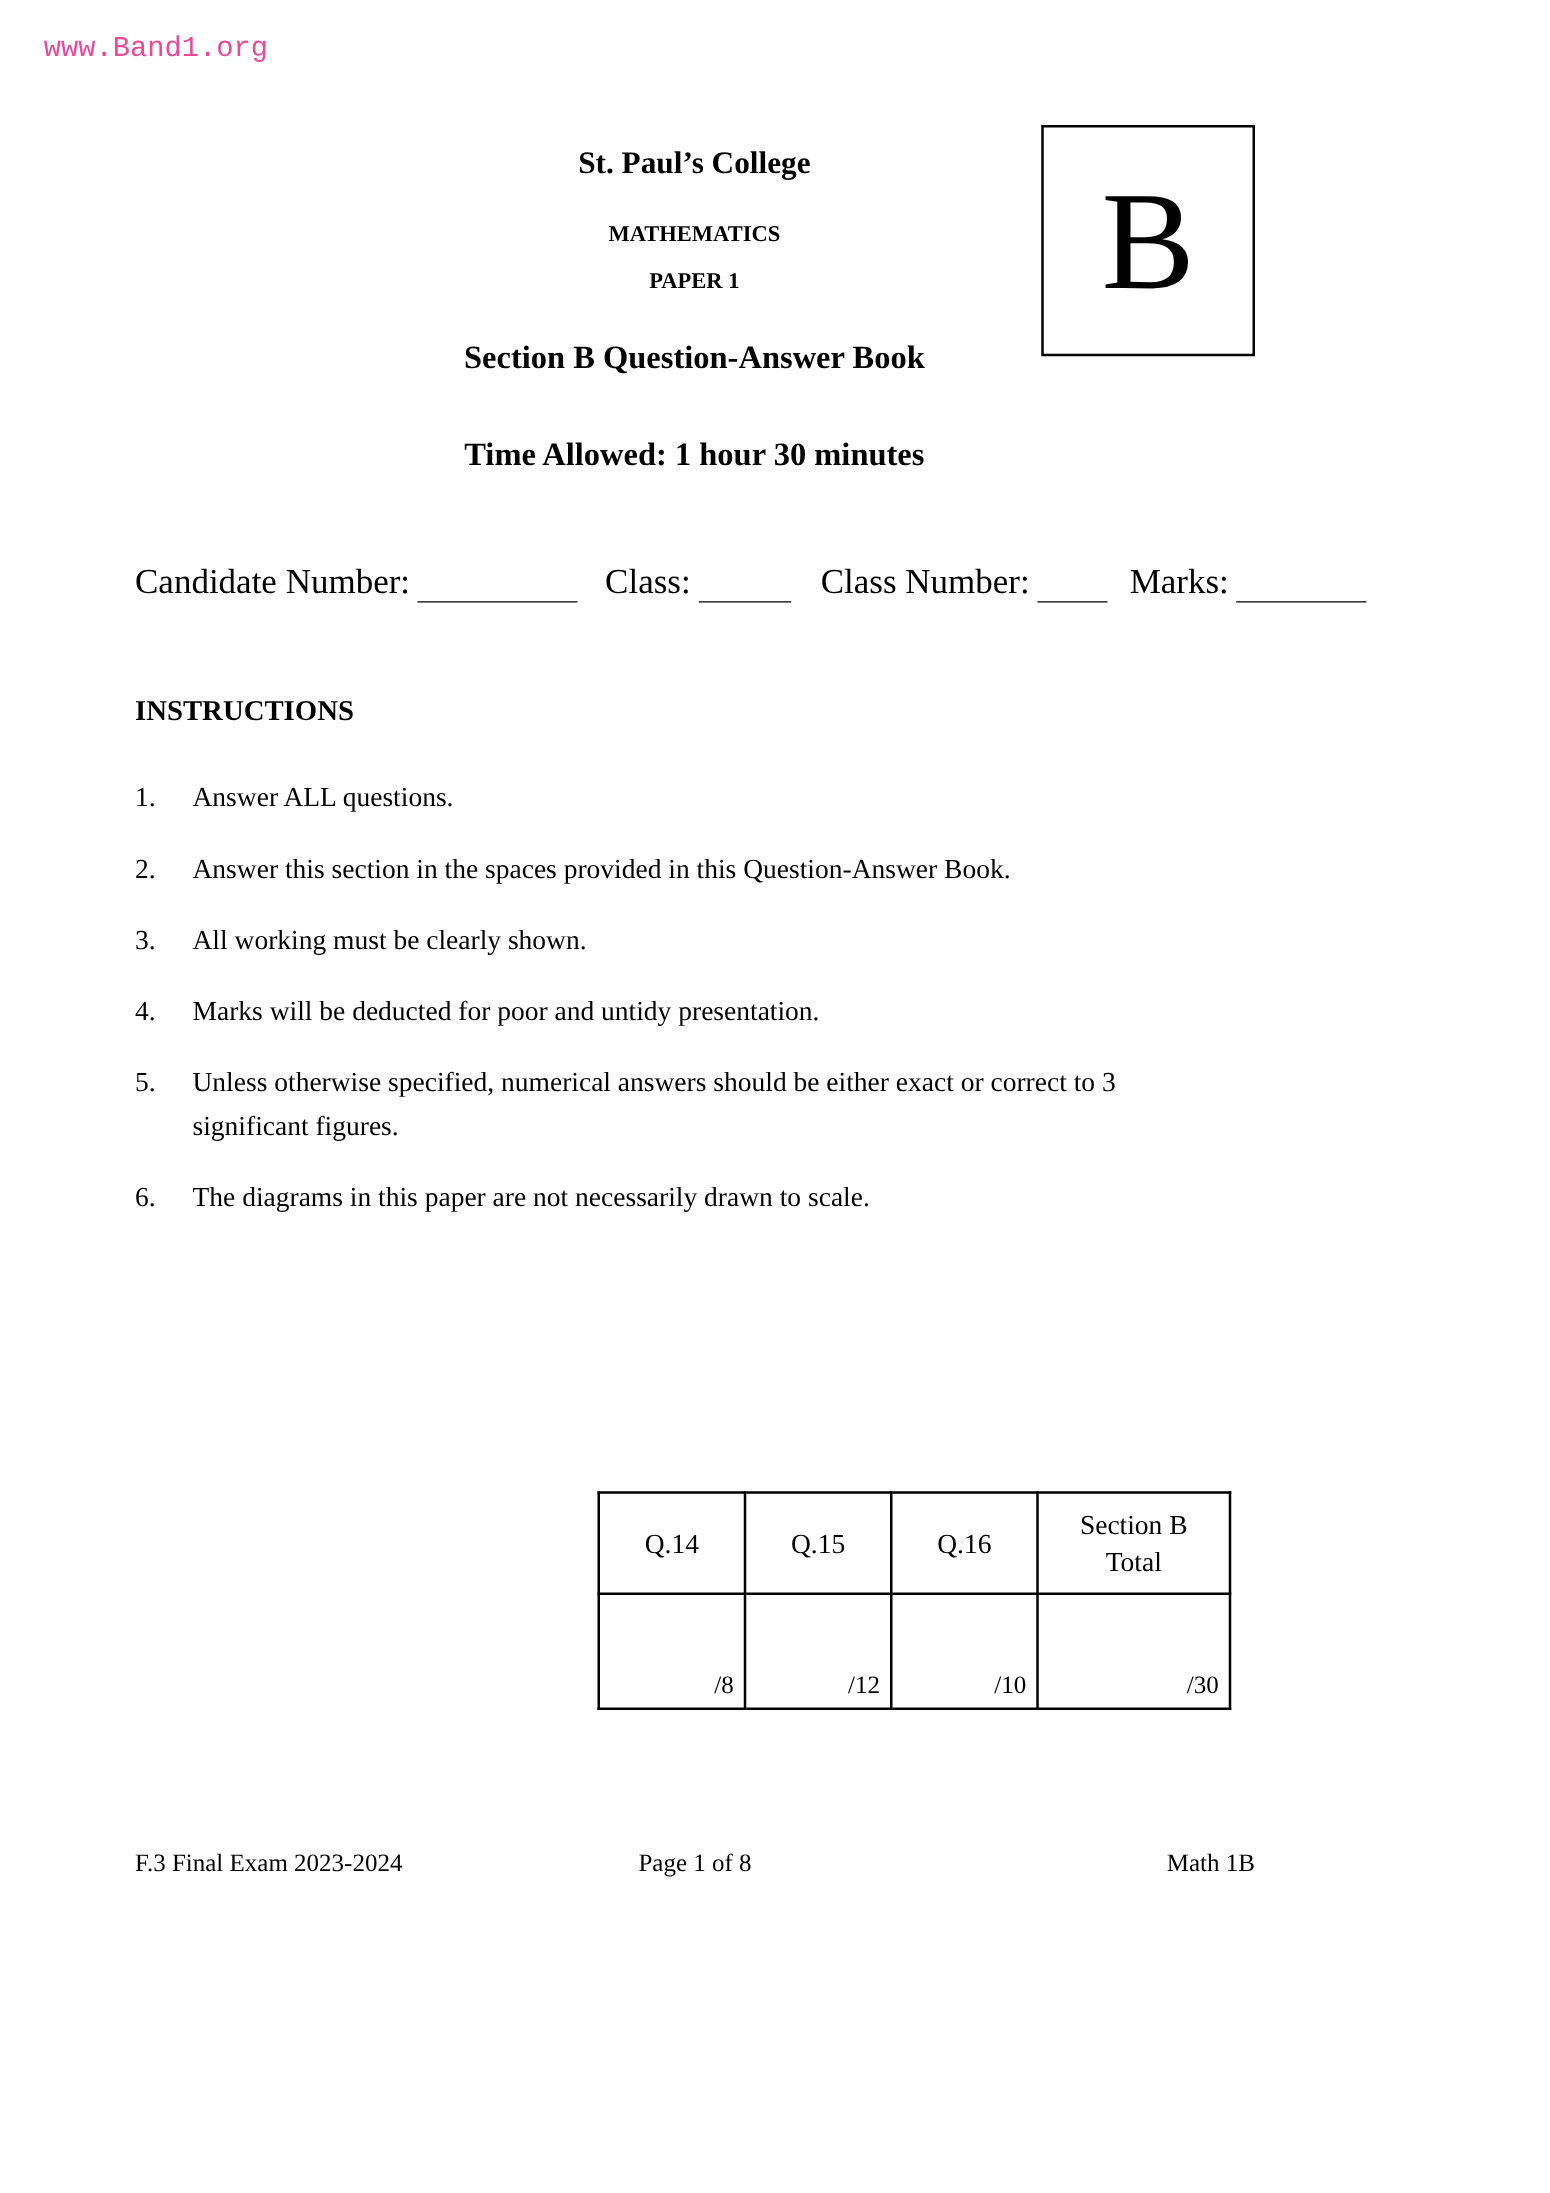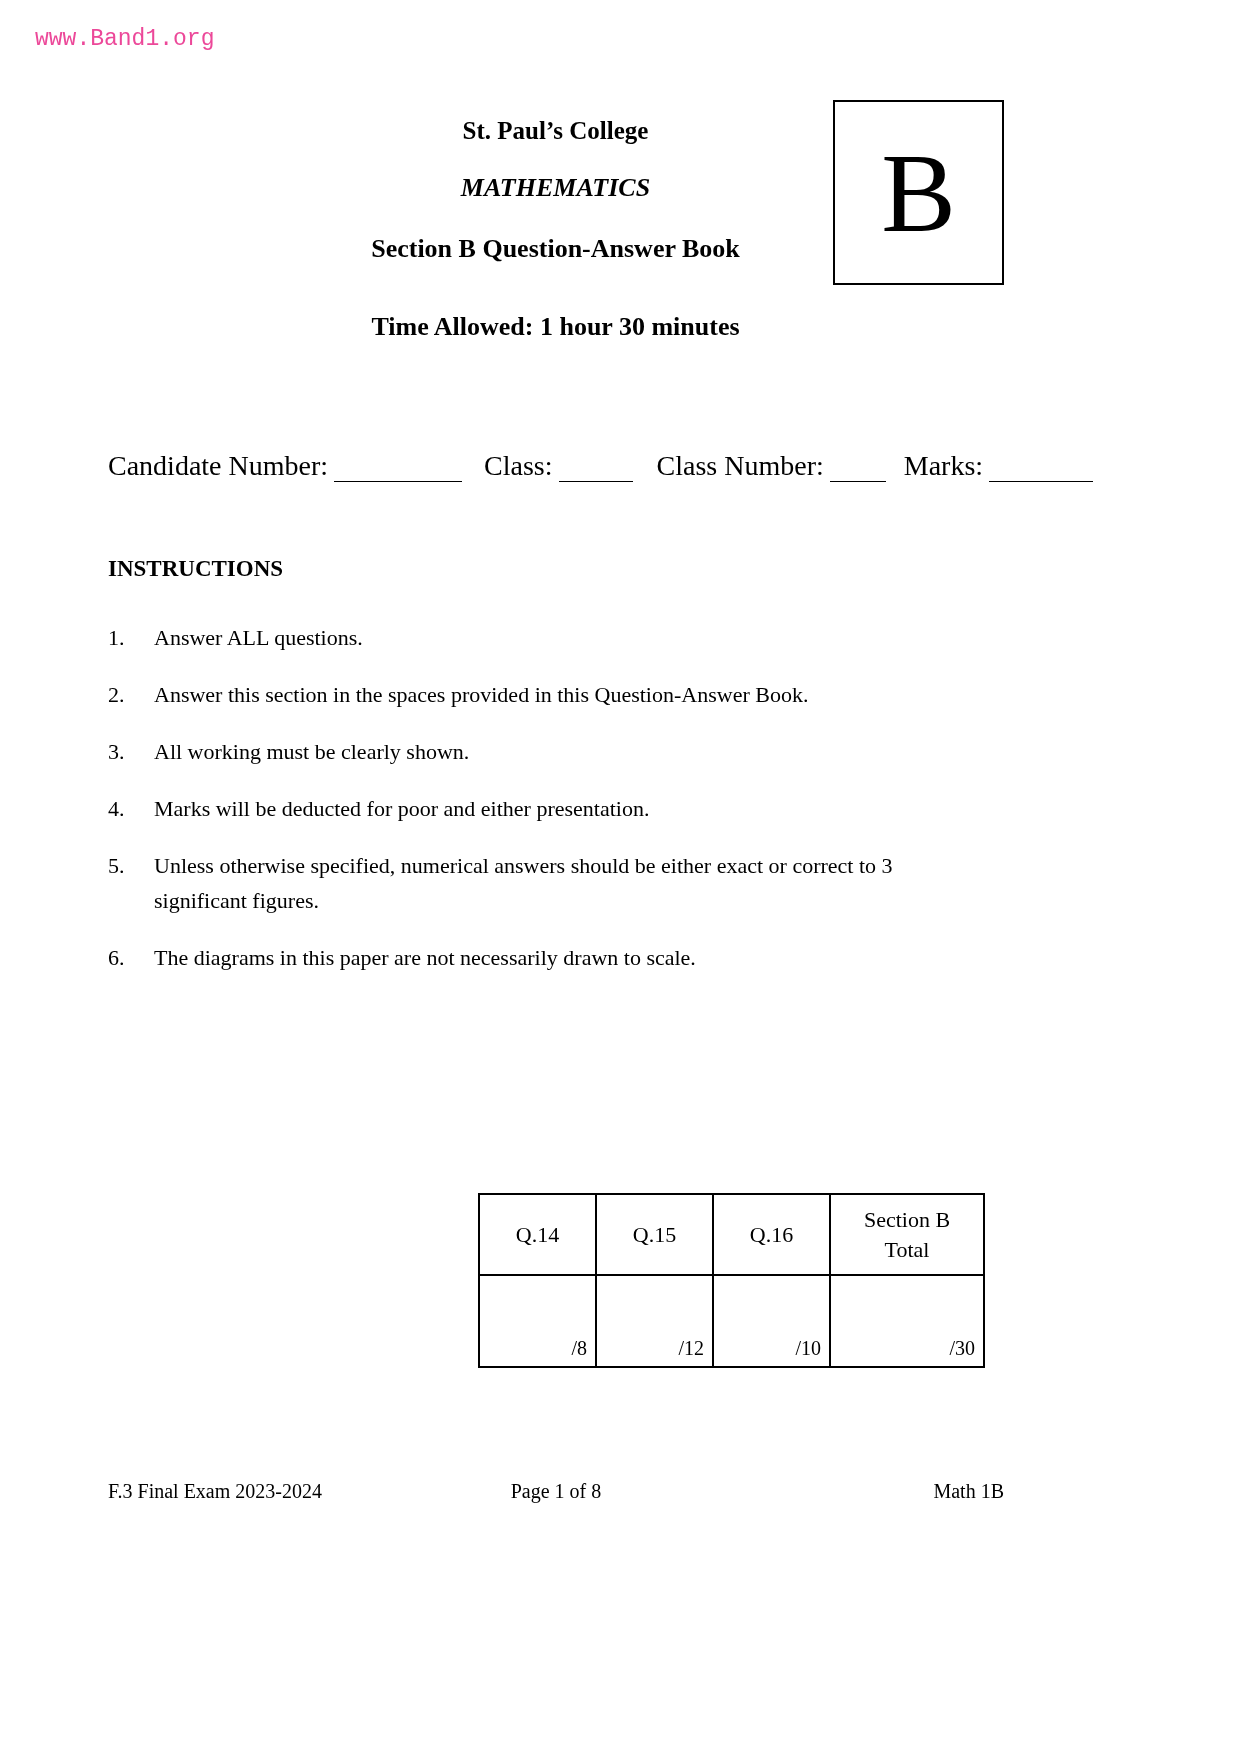--- a/index.html
+++ b/index.html
@@ -24,21 +24,21 @@
 
   .header-block {
     position: absolute;
     left: 108px;
     top: 112px;
     width: 895px;
     text-align: center;
     font-weight: bold;
   }
   .header-line { font-size: 25px; line-height: 37px; }
-  .subject-line { font-size: 26px; line-height: 37px; font-style: italic; }
+  .subject-line { font-size: 18px; line-height: 37px; }
   .subject-group { margin-top: 20px; }
   .section-line { margin-top: 26px; font-size: 26px; line-height: 34px; }
   .time-line { margin-top: 44px; font-size: 26px; line-height: 34px; }
 
   .version-box {
     position: absolute;
     left: 833px;
     top: 100px;
     width: 171px;
     height: 185px;
@@ -148,20 +148,21 @@
 </style>
 </head>
 <body>
 
 <div class="watermark">www.Band1.org</div>
 
 <div class="header-block">
   <div class="header-line">St. Paul’s College</div>
   <div class="subject-group">
     <div class="subject-line">MATHEMATICS</div>
+    <div class="subject-line">PAPER 1</div>
   </div>
   <div class="section-line">Section B Question-Answer Book</div>
   <div class="time-line">Time Allowed: 1 hour 30 minutes</div>
 </div>
 
 <div class="version-box">
   <span class="version-letter">B</span>
 </div>
 
 <div class="candidate-row">
@@ -178,21 +179,21 @@
   <div class="instruction-item">
     <span class="instruction-num">2.</span>
     <span class="instruction-text">Answer this section in the spaces provided in this Question-Answer Book.</span>
   </div>
   <div class="instruction-item">
     <span class="instruction-num">3.</span>
     <span class="instruction-text">All working must be clearly shown.</span>
   </div>
   <div class="instruction-item">
     <span class="instruction-num">4.</span>
-    <span class="instruction-text">Marks will be deducted for poor and either presentation.</span>
+    <span class="instruction-text">Marks will be deducted for poor and untidy presentation.</span>
   </div>
   <div class="instruction-item">
     <span class="instruction-num">5.</span>
     <span class="instruction-text">Unless otherwise specified, numerical answers should be either exact or correct to 3 significant figures.</span>
   </div>
   <div class="instruction-item">
     <span class="instruction-num">6.</span>
     <span class="instruction-text">The diagrams in this paper are not necessarily drawn to scale.</span>
   </div>
 </div>

